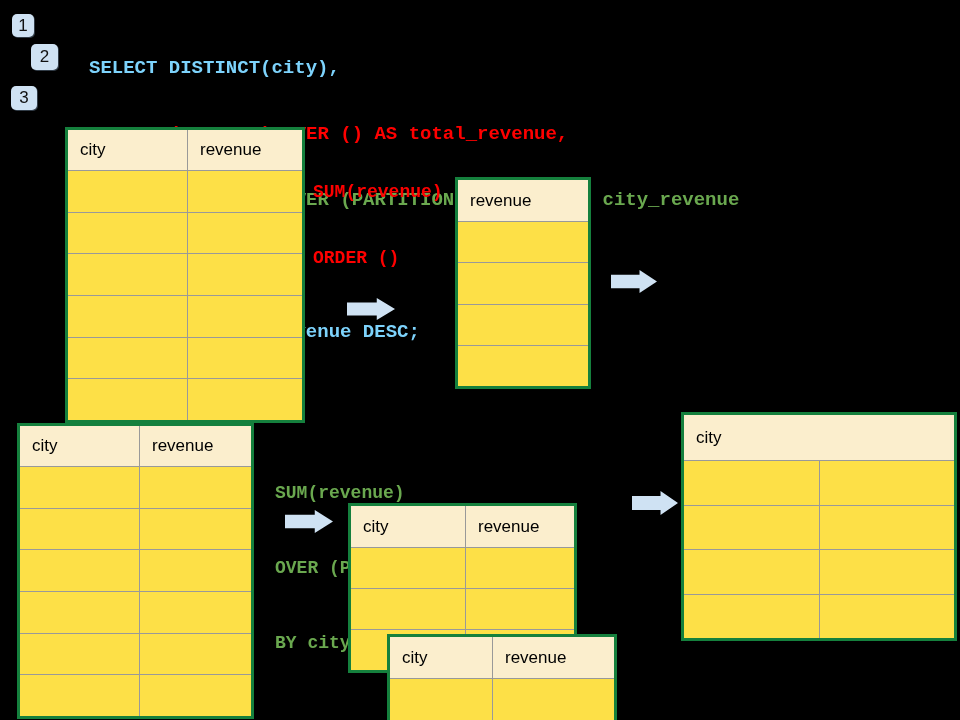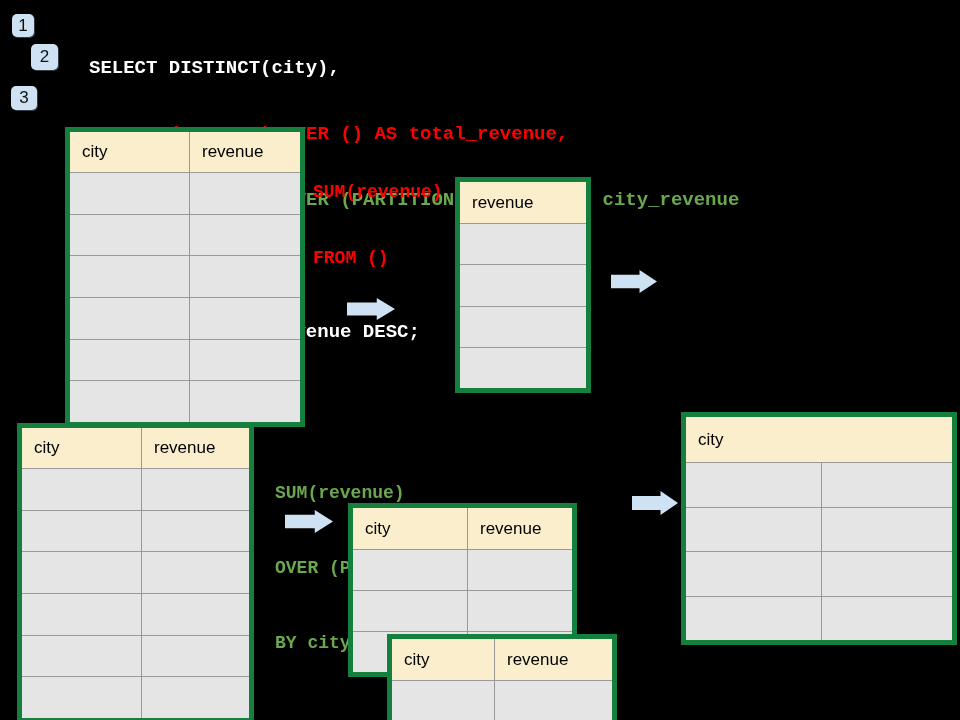--- a/index.html
+++ b/index.html
@@ -3,37 +3,37 @@
 <meta charset="utf-8">
 <style>
   html,body{margin:0;padding:0;background:#000;}
   #canvas{position:relative;width:960px;height:720px;background:#000000;overflow:hidden;
           font-family:"Liberation Sans",sans-serif;}
   .abs{position:absolute;}
   
   .code{font-family:"Liberation Mono","DejaVu Sans Mono",monospace;font-weight:bold;
         white-space:pre;}
   .main-sql{left:89px;top:13px;font-size:19px;line-height:22px;}
-  .c-purple{color:#ffffff;}
+  .c-purple{color:#7dd3fc;}
   .c-red{color:#ff0000;}
   .c-green{color:#6aa84f;}
   .ind4{padding-left:46px;}
   .ind2{padding-left:23px;}
   .side-note{left:753px;top:35px;font-size:16px;line-height:21px;}
   .lbl-total{left:313px;top:137px;font-size:18px;line-height:22px;}
   .lbl-part{left:275px;top:431px;font-size:18px;line-height:25px;}
   
   .badge{position:absolute;background:#cfe2f3;border-radius:5px;color:#111;
          display:flex;align-items:center;justify-content:center;
          font-size:17px;box-shadow:1px 1px 0 rgba(90,110,130,0.55);}
   
   .arrow{position:absolute;background:#cfe2f3;
          clip-path:polygon(0 21%,62% 21%,62% 0,100% 50%,62% 100%,62% 79%,0 79%);}
   
-  .tbl{position:absolute;border:5px solid #15803d;box-sizing:border-box;background:#e5e5e5;}
+  .tbl{position:absolute;border:3px solid #15803d;box-sizing:border-box;background:#fde047;}
   .thead{display:flex;background:#fbeecd;}
   .th{display:flex;align-items:center;padding-left:12px;box-sizing:border-box;
       color:#000;font-size:17px;border-right:1px solid #999;overflow:hidden;}
   .th:last-child{border-right:none;}
   .grow{flex:1;}
   .tr{display:flex;border-top:1px solid #999;box-sizing:border-box;}
   .td{box-sizing:border-box;border-right:1px solid #999;}
   .td:last-child{border-right:none;}
 </style>
 </head>
@@ -49,21 +49,21 @@
     <div class="c-purple">SELECT DISTINCT(city),</div>
     <div class="c-red ind4">SUM(revenue) OVER () AS total_revenue,</div>
     <div class="c-green ind4">SUM(revenue) OVER (PARTITION BY city) as city_revenue</div>
     <div class="c-purple ind2">FROM rides</div>
     <div class="c-purple ind2">ORDER by city_revenue DESC;</div>
   </div>
 
 
   <div class="abs code lbl-total c-red">
     <div>SUM(revenue)</div>
-    <div>FROM ()</div>
+    <div>ORDER ()</div>
   </div>
 
   <div class="abs code lbl-part c-green">
     <div>SUM(revenue)</div>
     <div>OVER (PARTITION</div>
     <div>BY city)</div>
   </div>
 
   <div class="tbl" style="left:65px;top:127px;width:240px;">
     <div class="thead" style="height:40px;">

